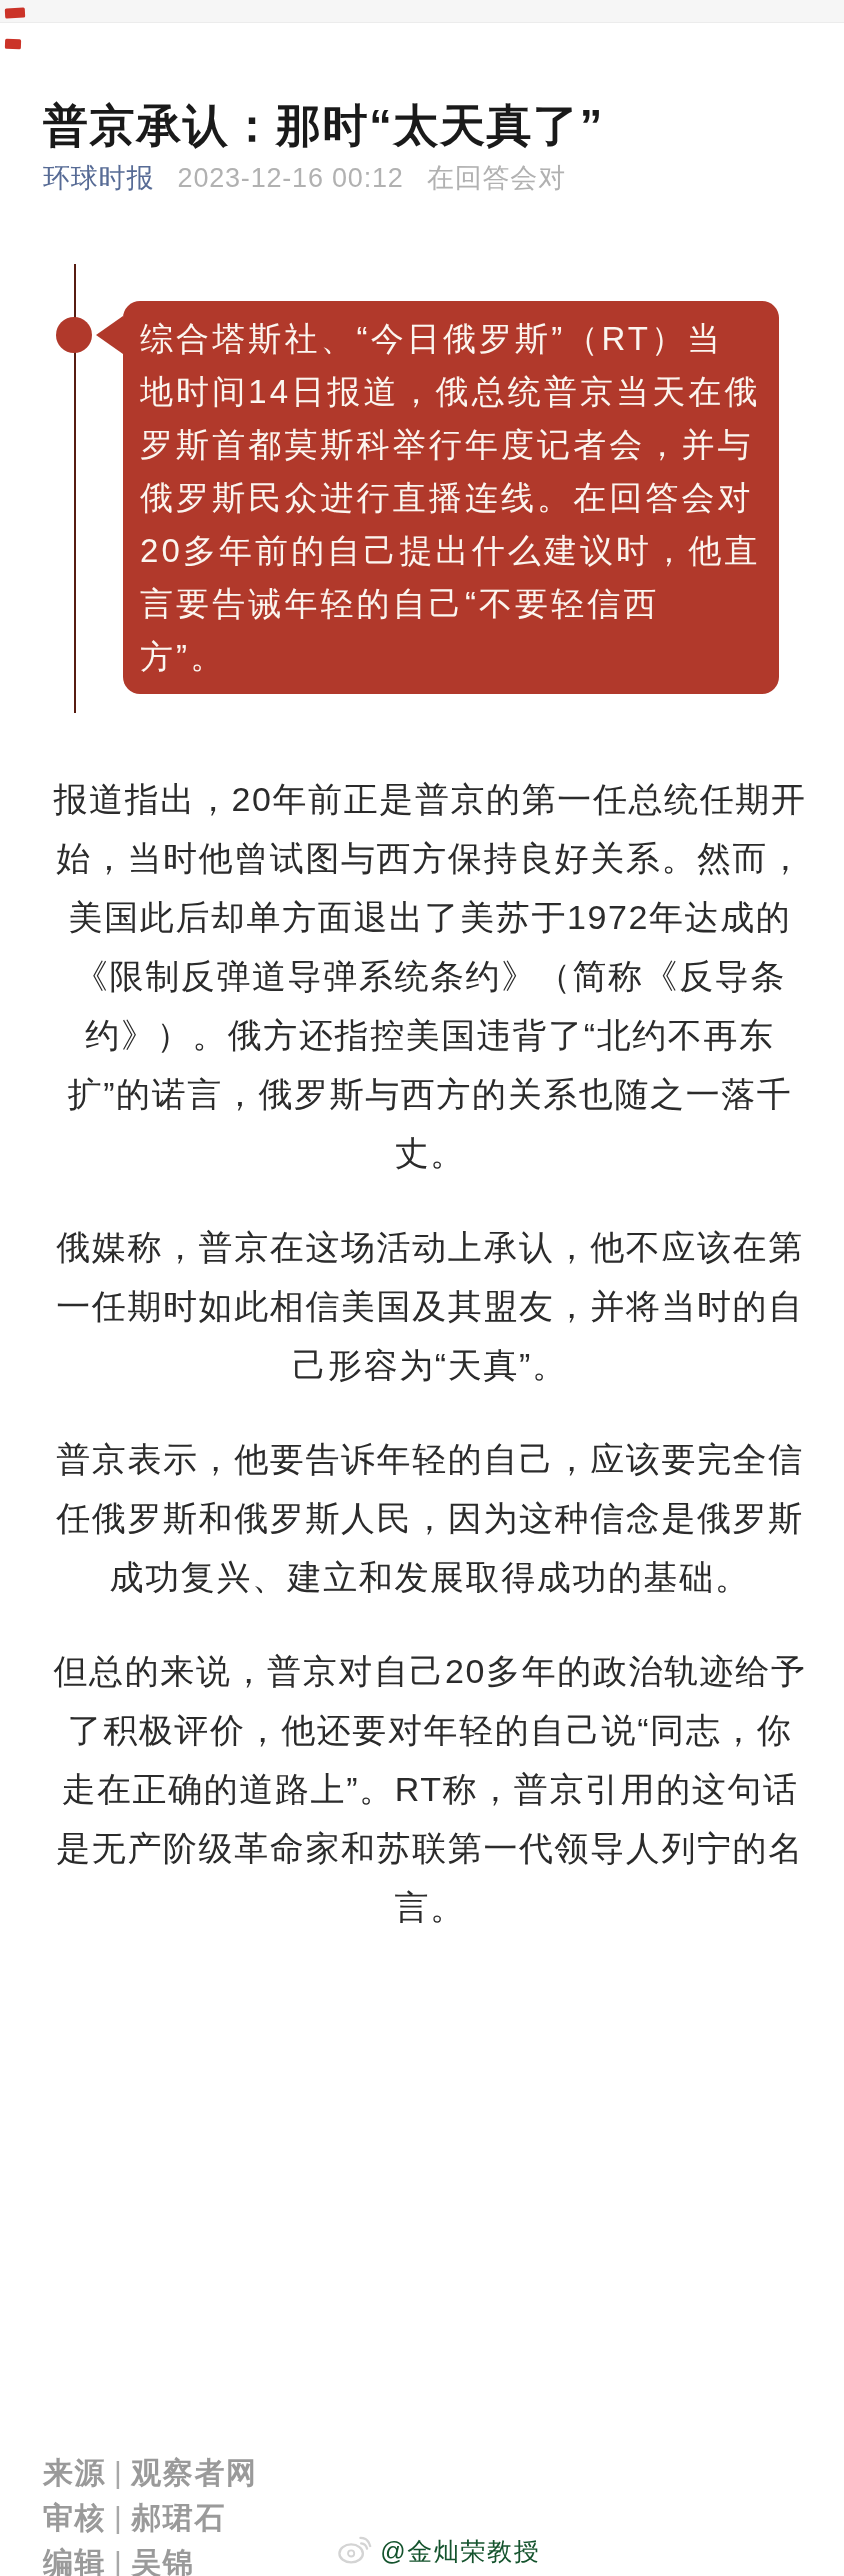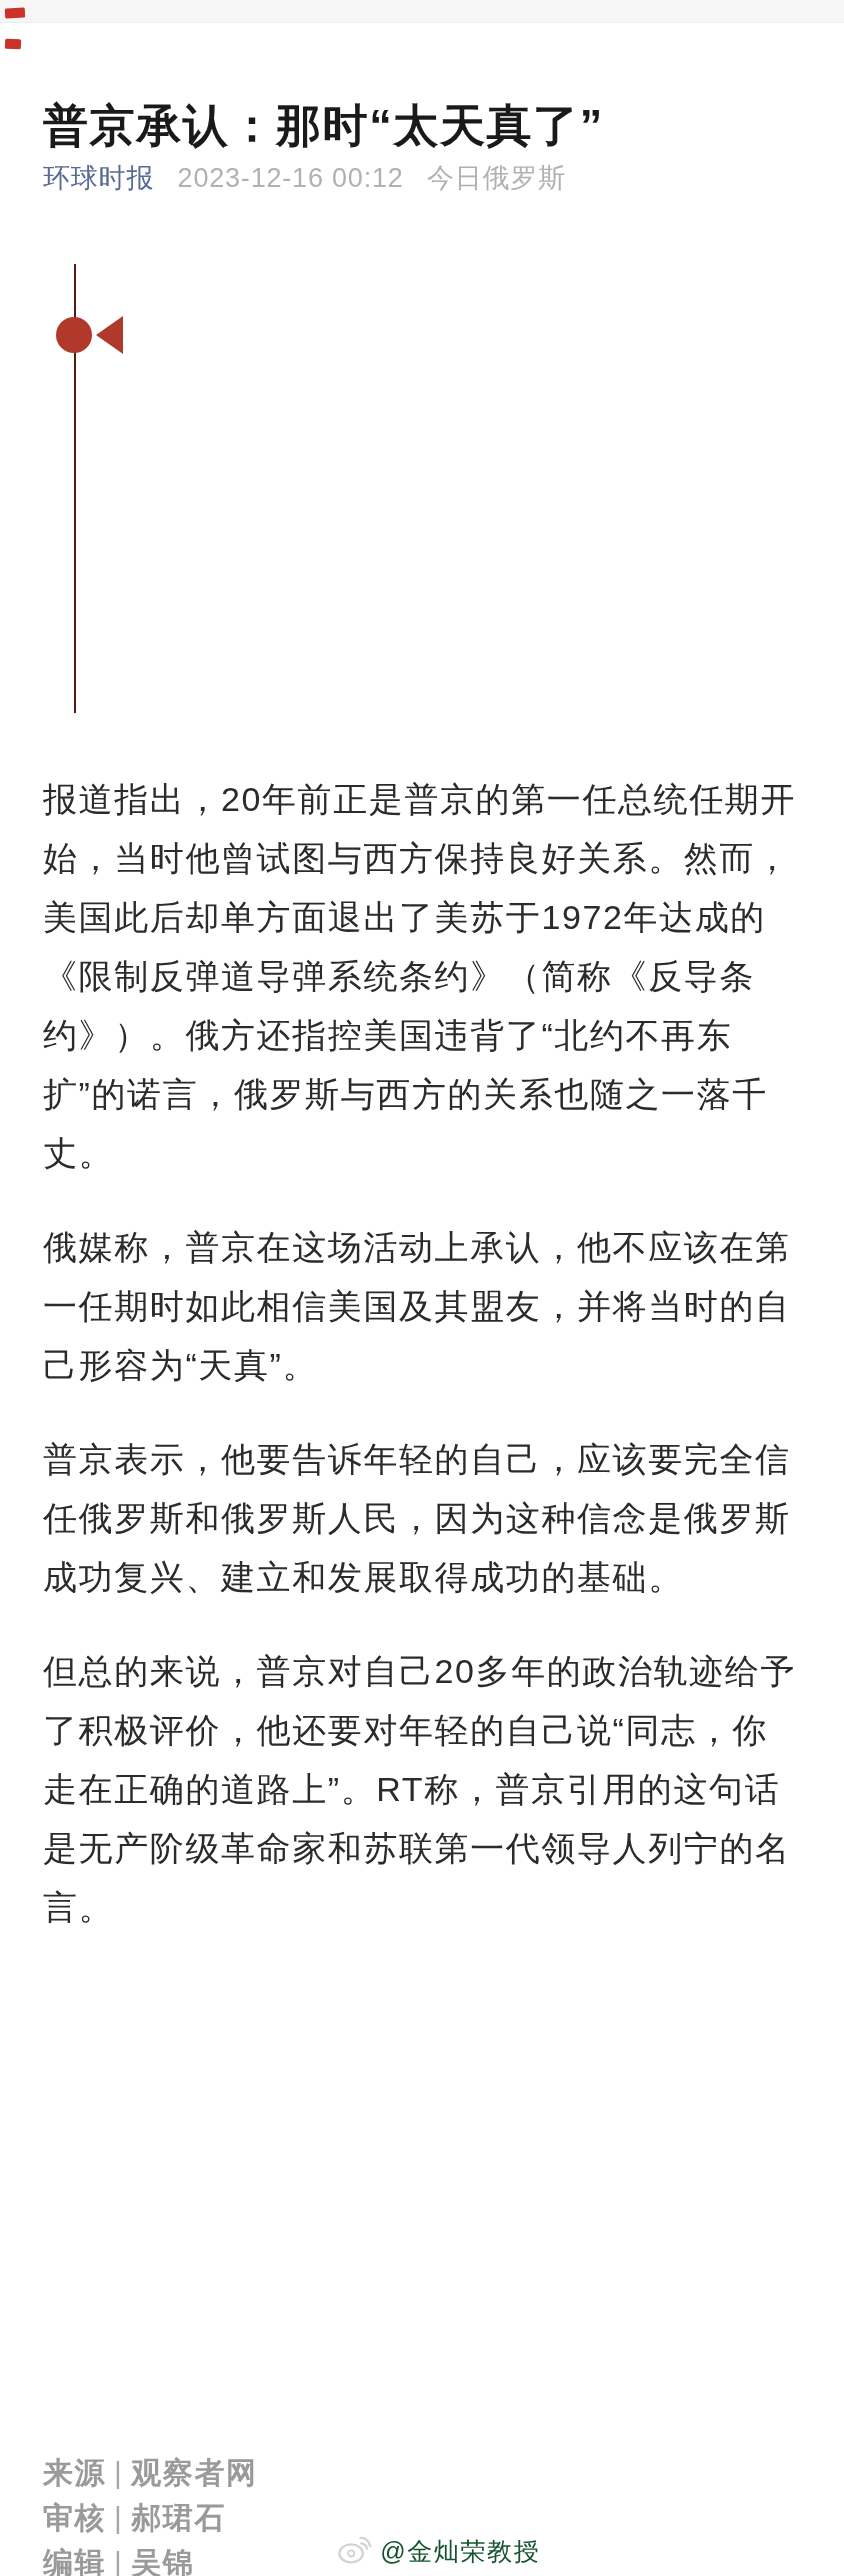--- a/index.html
+++ b/index.html
@@ -54,20 +54,21 @@
 
   
   .article{
     position:absolute;left:43px;top:770px;width:774px;
     color:#2b2b2b;
   }
   .article p{
     margin:0 0 35px 0;
     font-size:34px;line-height:59px;letter-spacing:1.6px;
     white-space:pre-line;
+    text-align:center;
   }
 
   
   .credits{
     position:absolute;left:43px;top:2450px;
     font-size:30px;line-height:45px;letter-spacing:1.6px;
     color:#9a9a9a;font-weight:600;
   }
   .credits .sep{padding:0 7.8px;color:#a8a8a8;font-weight:400;}
 
@@ -87,26 +88,33 @@
 
   <div class="topband"></div>
   <div class="artifact a1"></div>
   <div class="artifact a2"></div>
 
   <h1 class="title">普京承认：那时“太天真了”</h1>
 
   <div class="meta">
     <span class="meta-source">环球时报</span>
     <span class="meta-time">2023-12-16 00:12</span>
-    <span class="meta-loc">今日俄罗斯</span>
+    <span class="meta-loc">在回答会对</span>
   </div>
 
   <div class="vline"></div>
   <div class="qcircle"></div>
   <div class="qtri"></div>
+  <div class="qbox">综合塔斯社、“今日俄罗斯”（RT）当
+地时间14日报道，俄总统普京当天在俄
+罗斯首都莫斯科举行年度记者会，并与
+俄罗斯民众进行直播连线。在回答会对
+20多年前的自己提出什么建议时，他直
+言要告诫年轻的自己“不要轻信西
+方”。</div>
 
   <div class="article">
     <p>报道指出，20年前正是普京的第一任总统任期开
 始，当时他曾试图与西方保持良好关系。然而，
 美国此后却单方面退出了美苏于1972年达成的
 《限制反弹道导弹系统条约》（简称《反导条
 约》）。俄方还指控美国违背了“北约不再东
 扩”的诺言，俄罗斯与西方的关系也随之一落千
 丈。</p>
     <p>俄媒称，普京在这场活动上承认，他不应该在第

